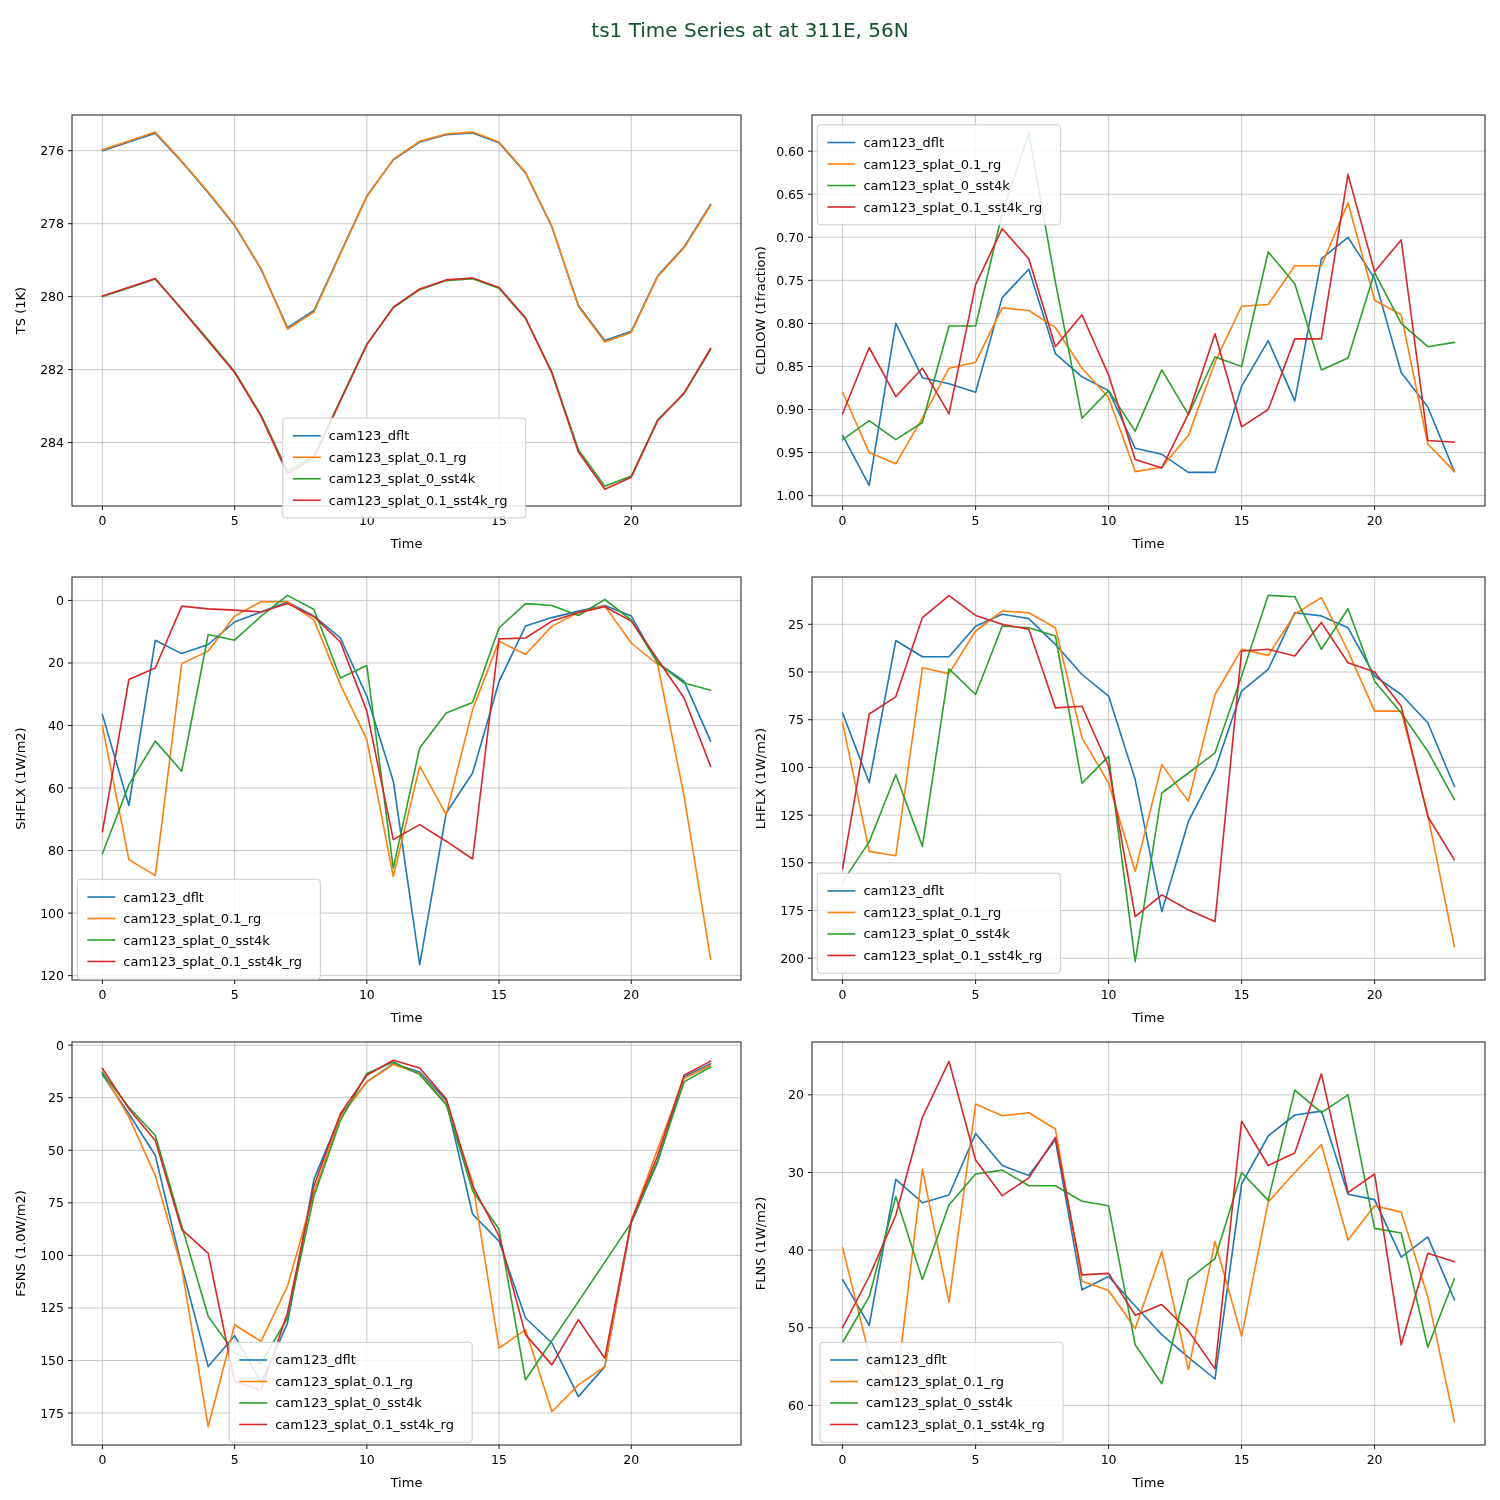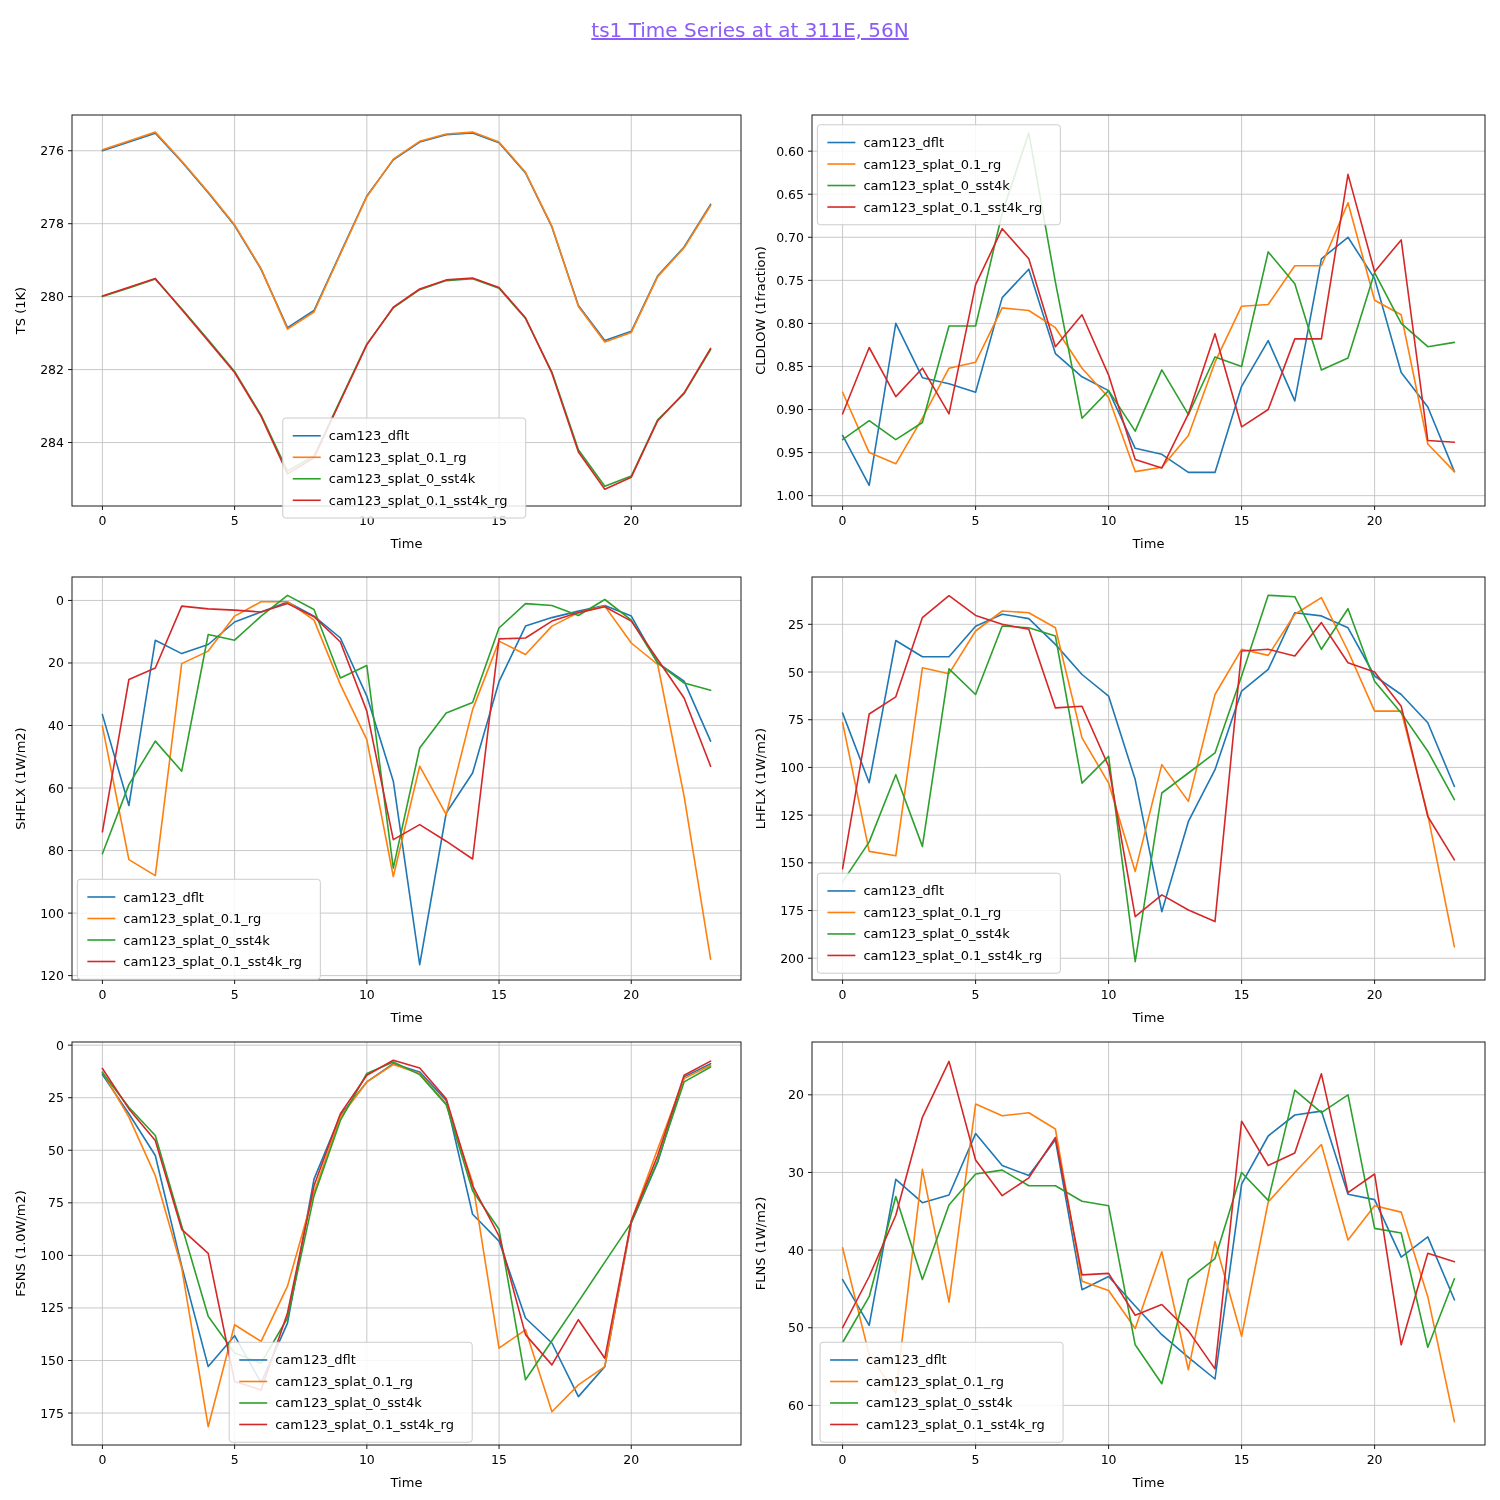--- a/index.html
+++ b/index.html
@@ -4,21 +4,21 @@
 <style>
   html, body {
     margin: 0; padding: 0;
     width: 1500px; height: 1500px;
     background: #ffffff;
     font-family: "DejaVu Sans", sans-serif;
   }
   .figure { position: relative; width: 1500px; height: 1500px; background: #ffffff; }
   .fig-title {
     position: absolute; top: 18px; left: 0; width: 1500px;
-    text-align: center; font-size: 20px; color: #8b5cf6; text-decoration: underline;
+    text-align: center; font-size: 20px; color: #14532d;
   }
   .chart { position: absolute; }
   .pos-0 { left: 0px;   top: 95px; }
   .pos-1 { left: 750px; top: 95px; }
   .pos-2 { left: 0px;   top: 560px; }
   .pos-3 { left: 750px; top: 560px; }
   .pos-4 { left: 0px;   top: 1025px; }
   .pos-5 { left: 750px; top: 1025px; }
   svg text { font-family: "DejaVu Sans", sans-serif; fill: #000000; }
 </style>

